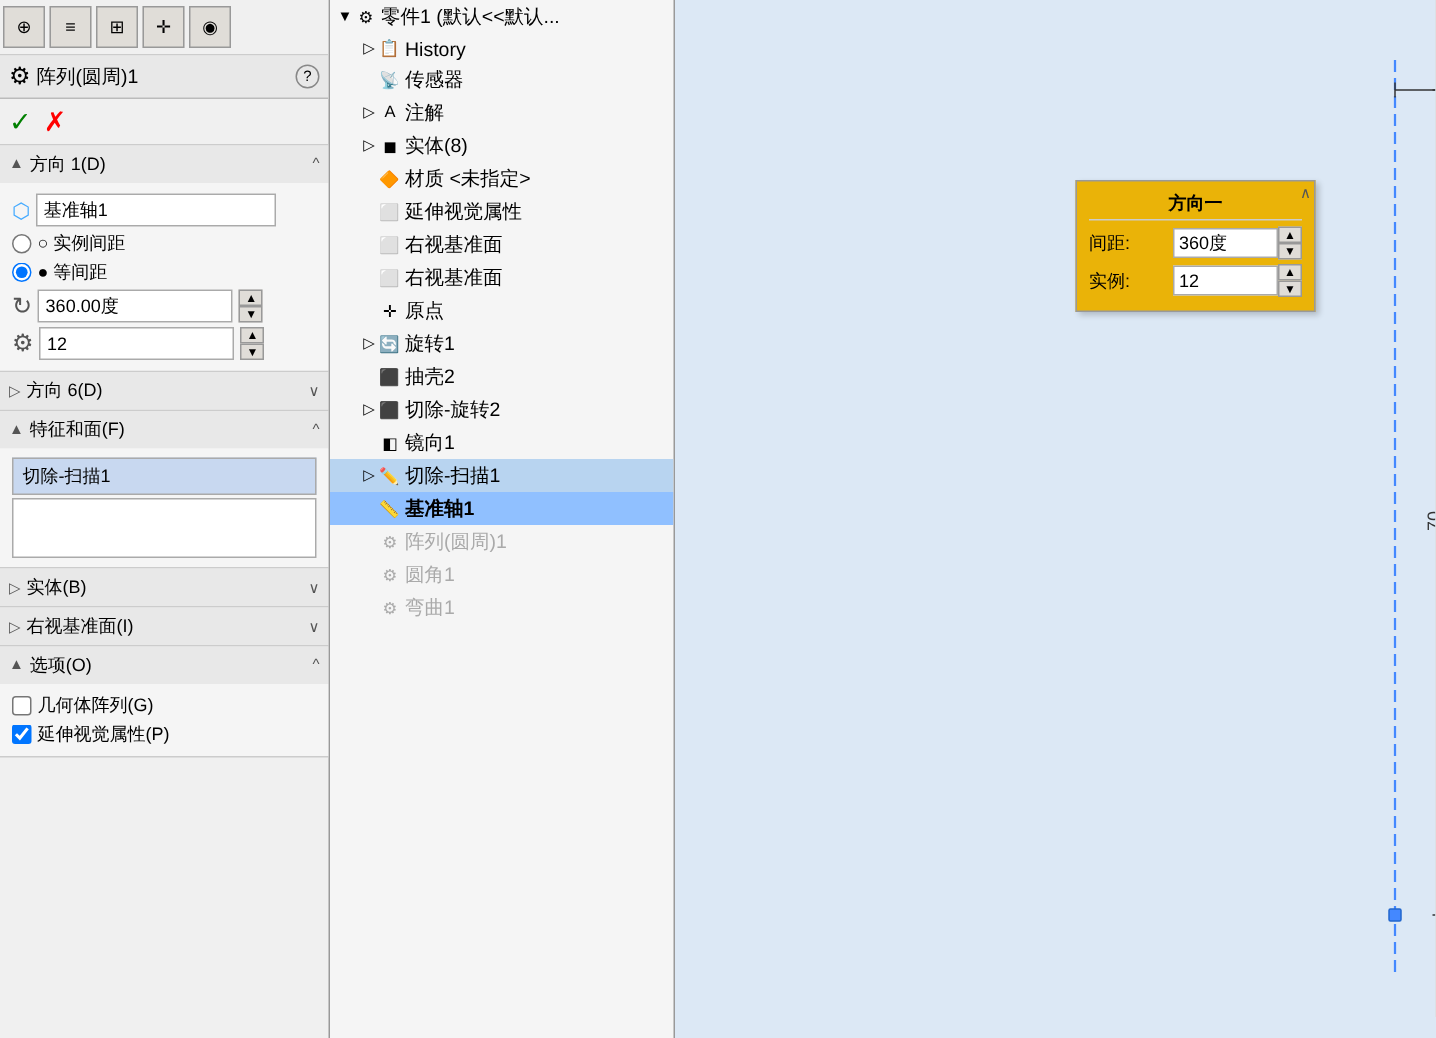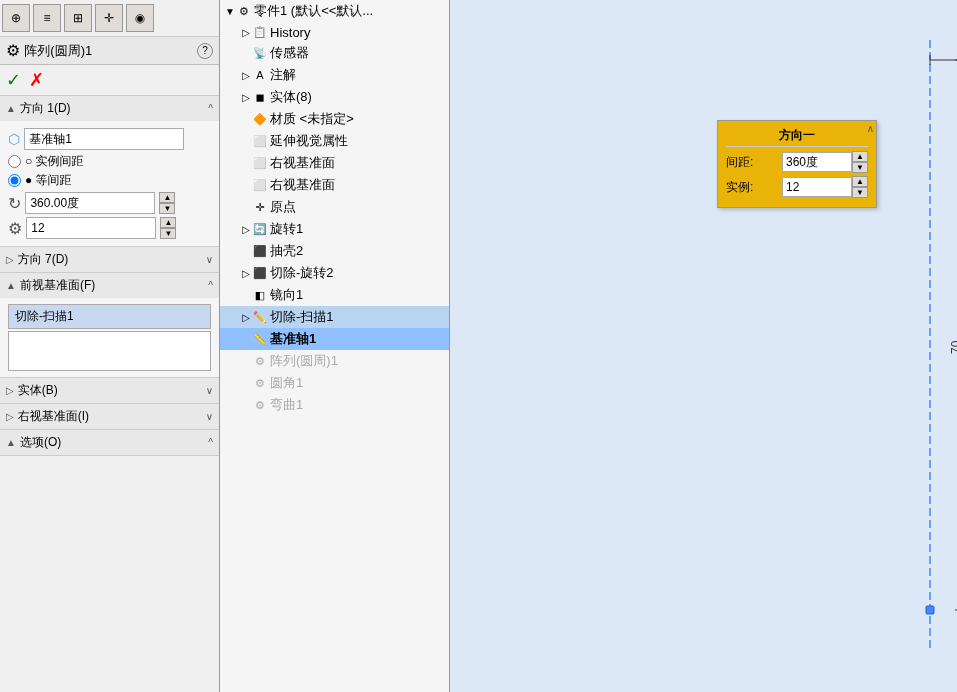--- a/index.html
+++ b/index.html
@@ -131,31 +131,31 @@
           </div>
         </div>
       </div>
     </div>
   </div>
 
   <div class="section">
     <div class="section-header">
       <div class="section-header-left">
         <span class="collapse-icon">▷</span>
-        <span class="section-title">方向 7(D)</span>
+        <span class="section-title">方向 6(D)</span>
       </div>
       <span class="collapse-icon">∨</span>
     </div>
   </div>
 
   <div class="section">
     <div class="section-header">
       <div class="section-header-left">
         <span class="collapse-icon">▲</span>
-        <span class="section-title">前视基准面(F)</span>
+        <span class="section-title">特征和面(F)</span>
       </div>
       <span class="collapse-icon">^</span>
     </div>
     <div class="section-body">
       <div class="feature-box">切除-扫描1</div>
       <div class="feature-box-empty"></div>
     </div>
   </div>
 
   <div class="section">
@@ -178,20 +178,30 @@
     </div>
   </div>
 
   <div class="section">
     <div class="section-header">
       <div class="section-header-left">
         <span class="collapse-icon">▲</span>
         <span class="section-title">选项(O)</span>
       </div>
       <span class="collapse-icon">^</span>
+    </div>
+    <div class="section-body">
+      <div class="check-row-item">
+        <input type="checkbox" style="">
+        <span>几何体阵列(G)</span>
+      </div>
+      <div class="check-row-item">
+        <input type="checkbox" checked="" style="">
+        <span>延伸视觉属性(P)</span>
+      </div>
     </div>
   </div>
 </div>
 
 <div id="tree-panel">
 
   <div class="tree-item">
     <span class="tree-expand">▼</span>
     <span class="tree-icon">⚙</span>
     <span>零件1 (默认&lt;&lt;默认...</span>

